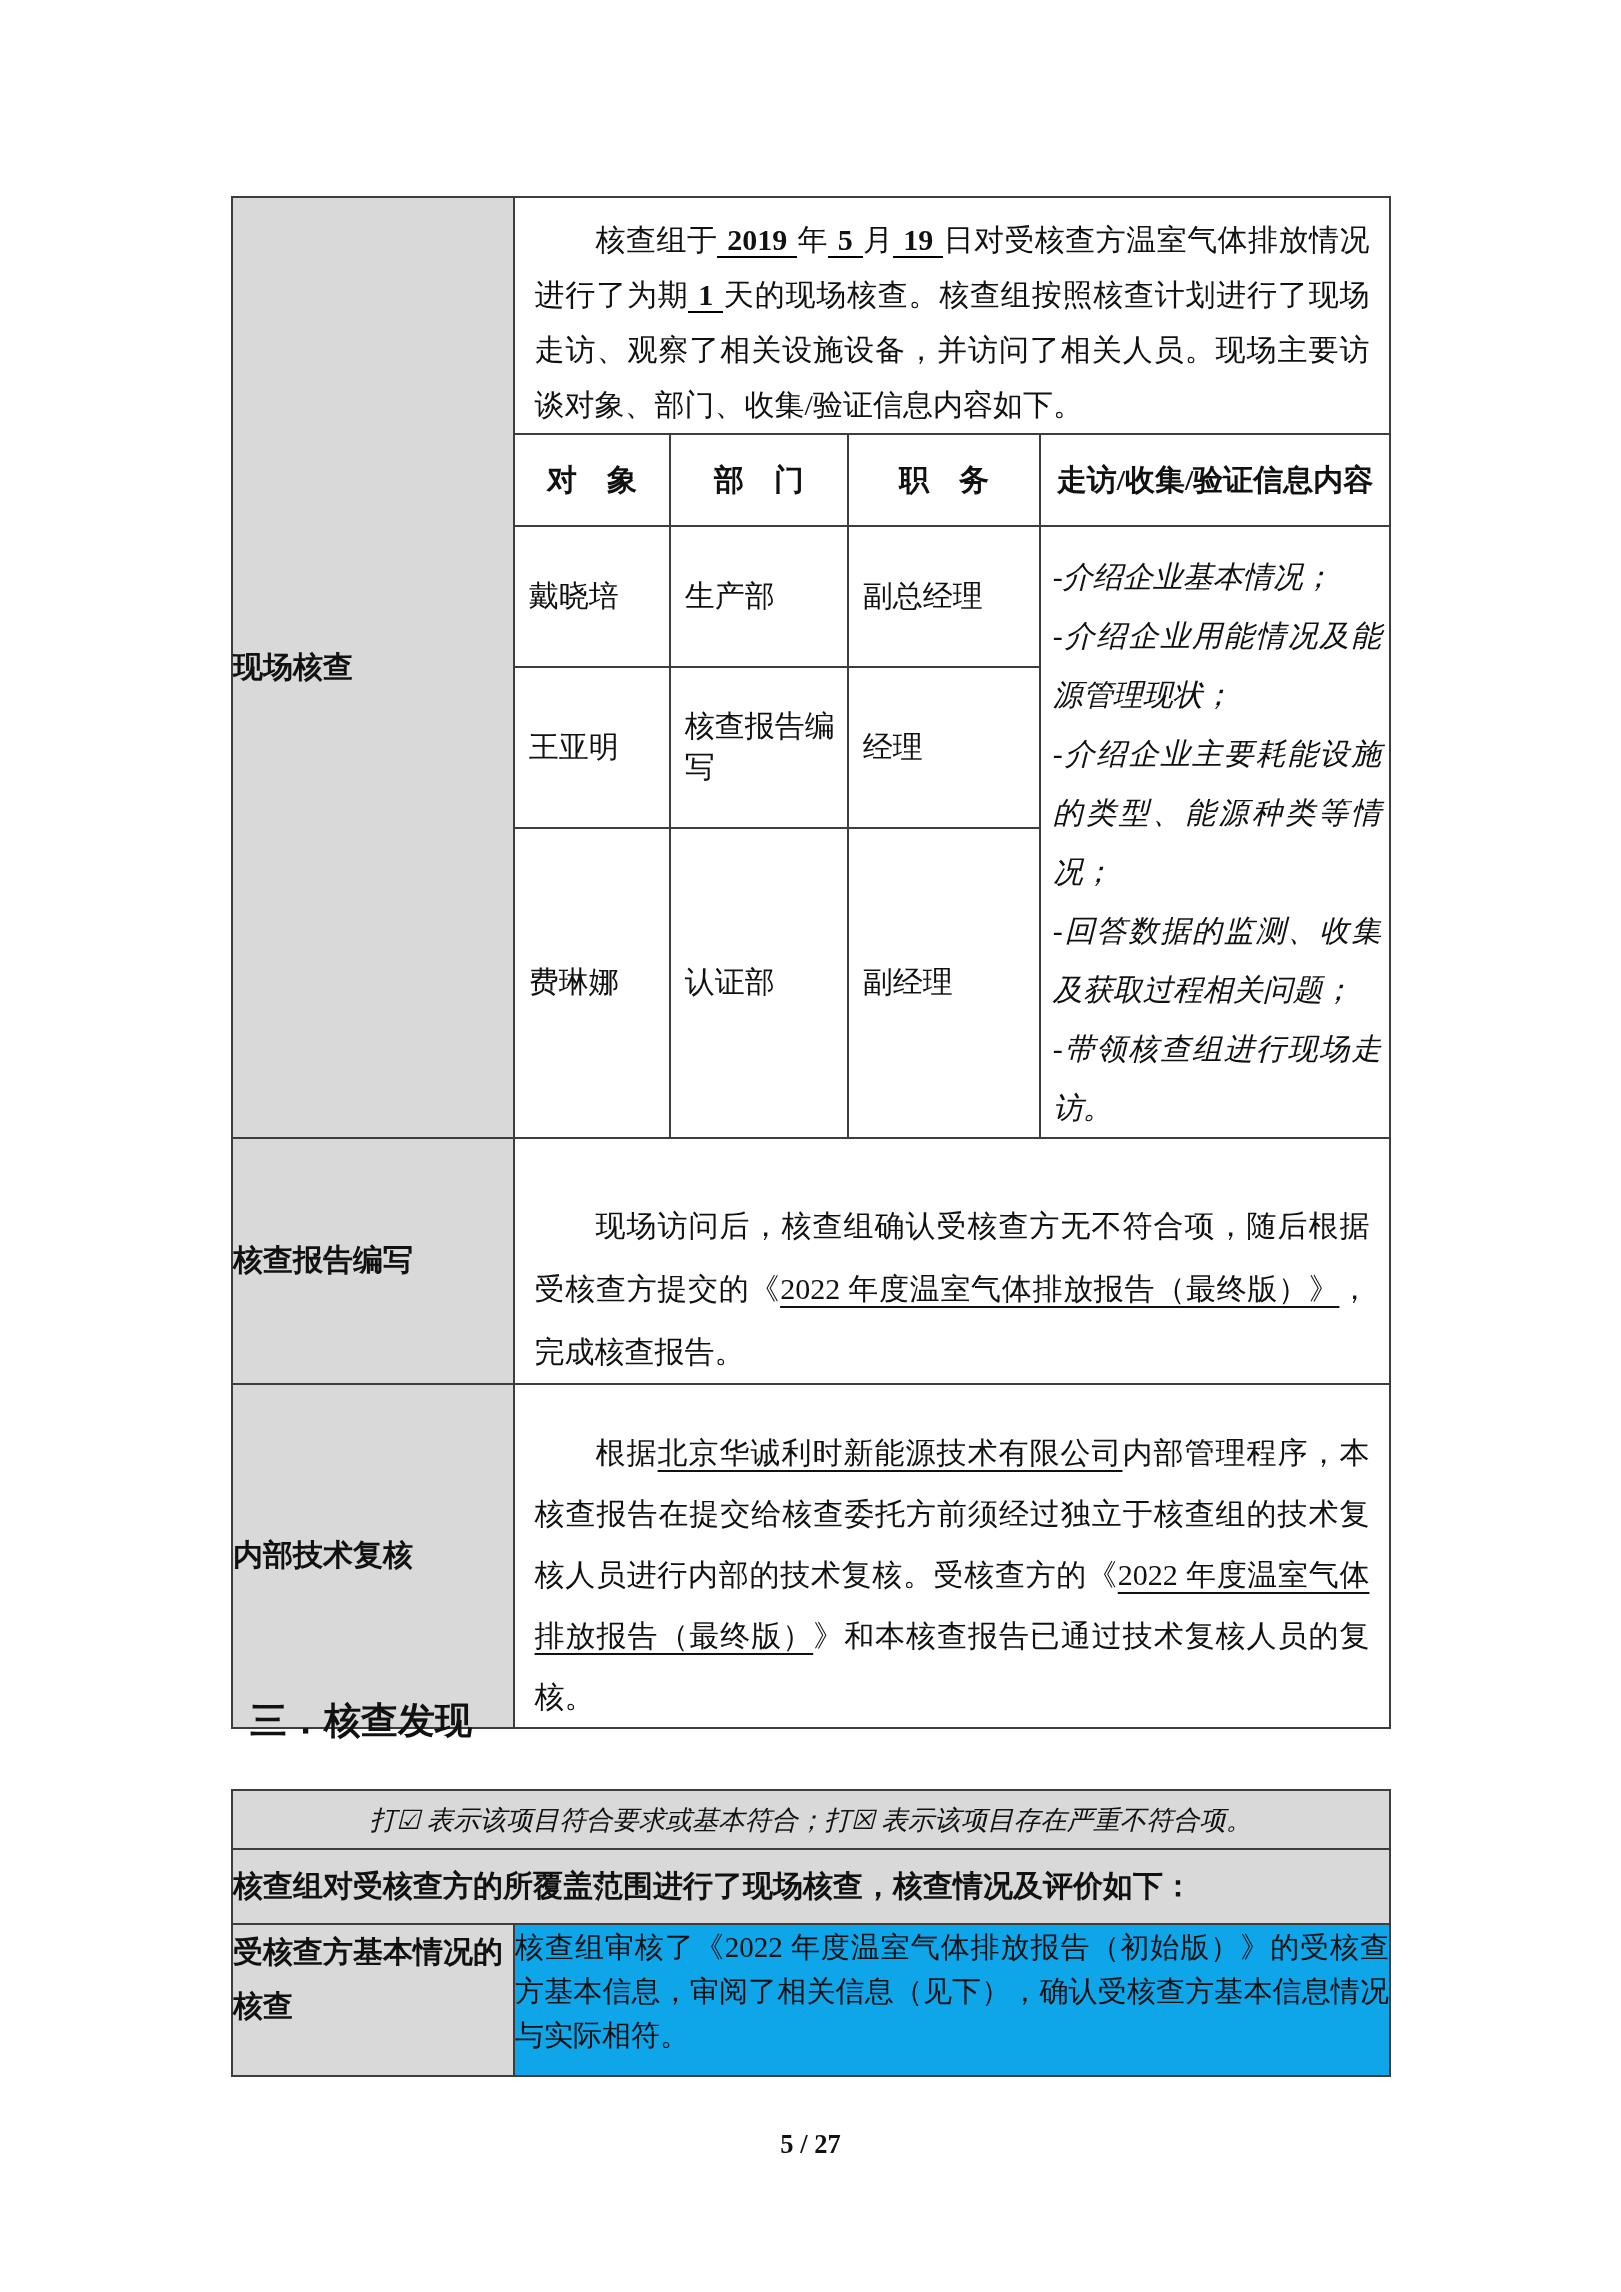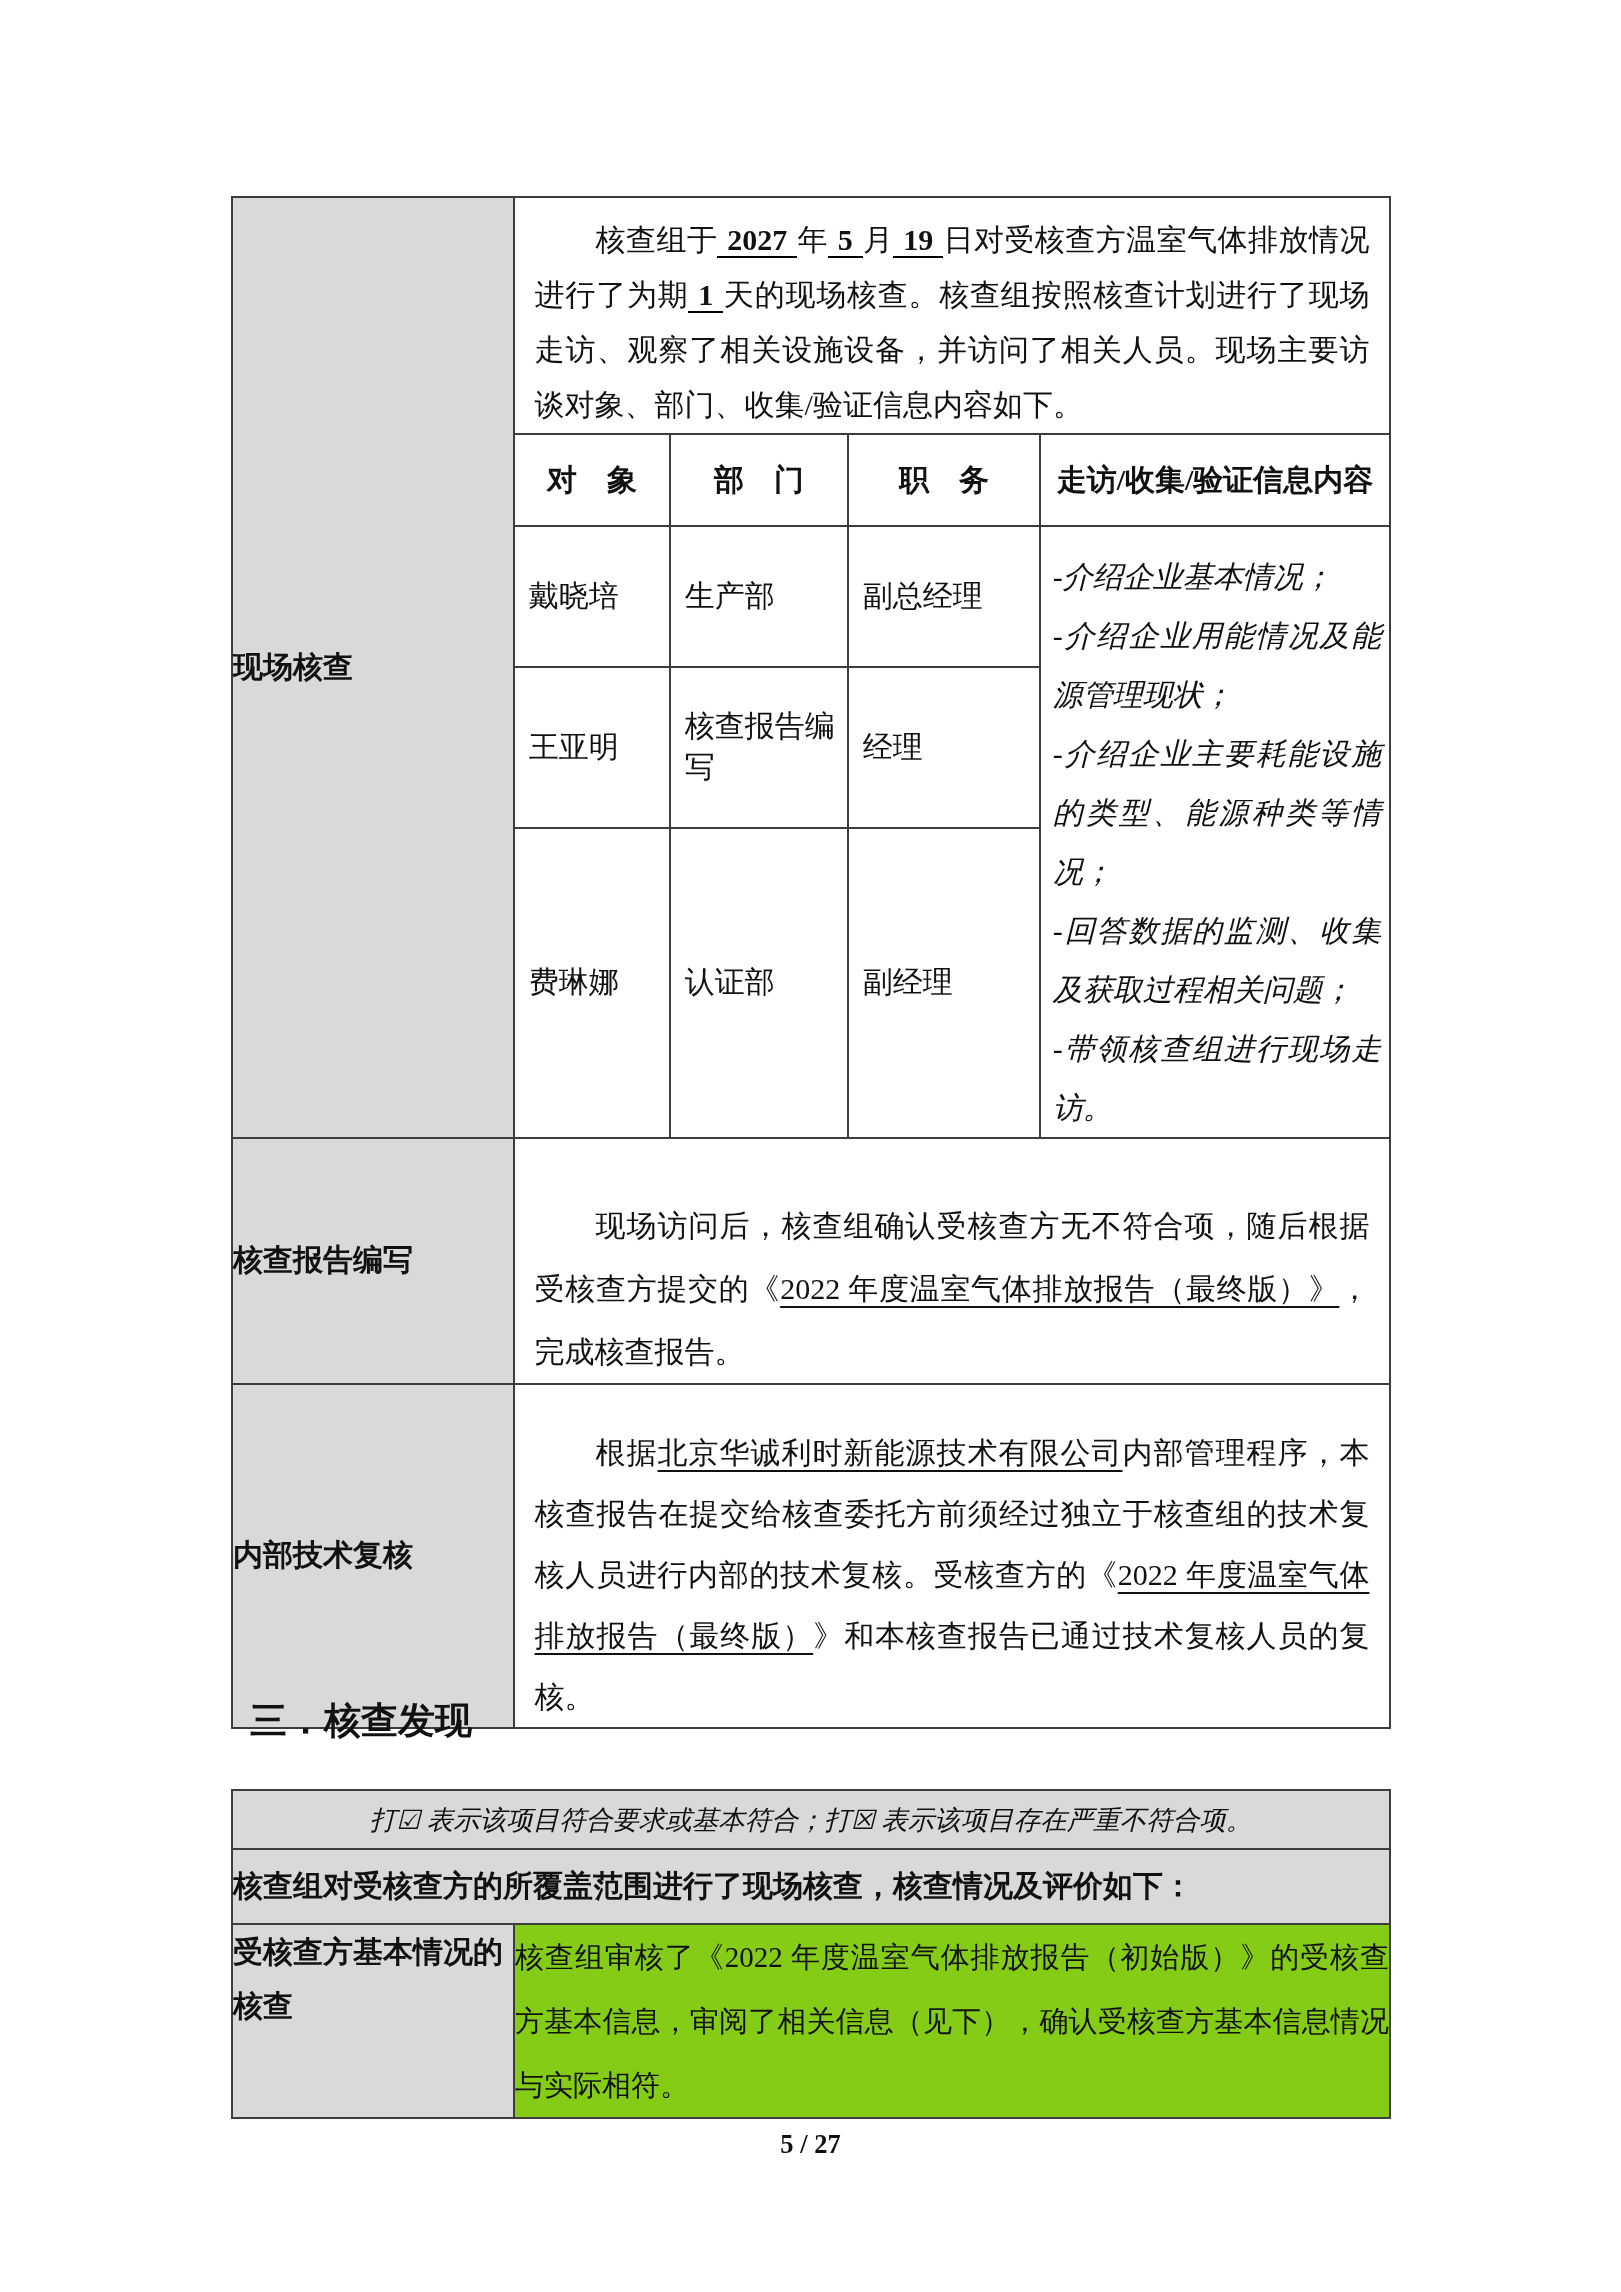--- a/index.html
+++ b/index.html
@@ -106,23 +106,23 @@
     font-style:italic;font-size:26.5px;
     text-align:center;vertical-align:middle;
   }
   td.findings-label-cell{
     background:#d9d9d9;
     font-weight:bold;font-size:30px;line-height:54px;
     padding:15.7px 13.7px 0 13.7px;vertical-align:top;
     height:150px;
   }
   td.findings-content-cell{
-    background:#84cc16;vertical-align:top;
+    background:#0ea5e9;vertical-align:top;
     padding:5.9px 15.7px 0 15.7px;
-    font-size:29px;line-height:64px;
+    font-size:29px;line-height:44px;
     text-align:justify;
   }
   td.findings-content-cell p{margin:0;}
 
   .page-number{
     position:absolute;top:2129px;left:0;width:100%;
     text-align:center;font-weight:bold;font-size:26.5px;
   }
 </style>
 </head>
@@ -134,21 +134,21 @@
     <colgroup>
         <col style="width:282px">
         <col>
       </colgroup>
     <tbody>
       <tr class="orow1">
         <td class="label-cell">
           <span>现场核查</span>
         </td>
         <td class="content-cell">
-          <p class="intro-para"><span>核查组于</span><span class="num">2027</span><span>年</span><span class="num">5</span><span>月</span><span class="num">19</span><span>日对受核查方温室气体排放情况进行了为期</span><span class="num">1</span><span>天的现场核查。核查组按照核查计划进行了现场走访、观察了相关设施设备，并访问了相关人员。现场主要访谈对象、部门、收集/验证信息内容如下。</span></p>
+          <p class="intro-para"><span>核查组于</span><span class="num">2019</span><span>年</span><span class="num">5</span><span>月</span><span class="num">19</span><span>日对受核查方温室气体排放情况进行了为期</span><span class="num">1</span><span>天的现场核查。核查组按照核查计划进行了现场走访、观察了相关设施设备，并访问了相关人员。现场主要访谈对象、部门、收集/验证信息内容如下。</span></p>
 
           <table class="inner">
             <colgroup>
               <col style="width:155px">
                 <col style="width:178px">
                 <col style="width:192px">
                 <col>
             </colgroup>
             <tbody>
               <tr class="ih">

